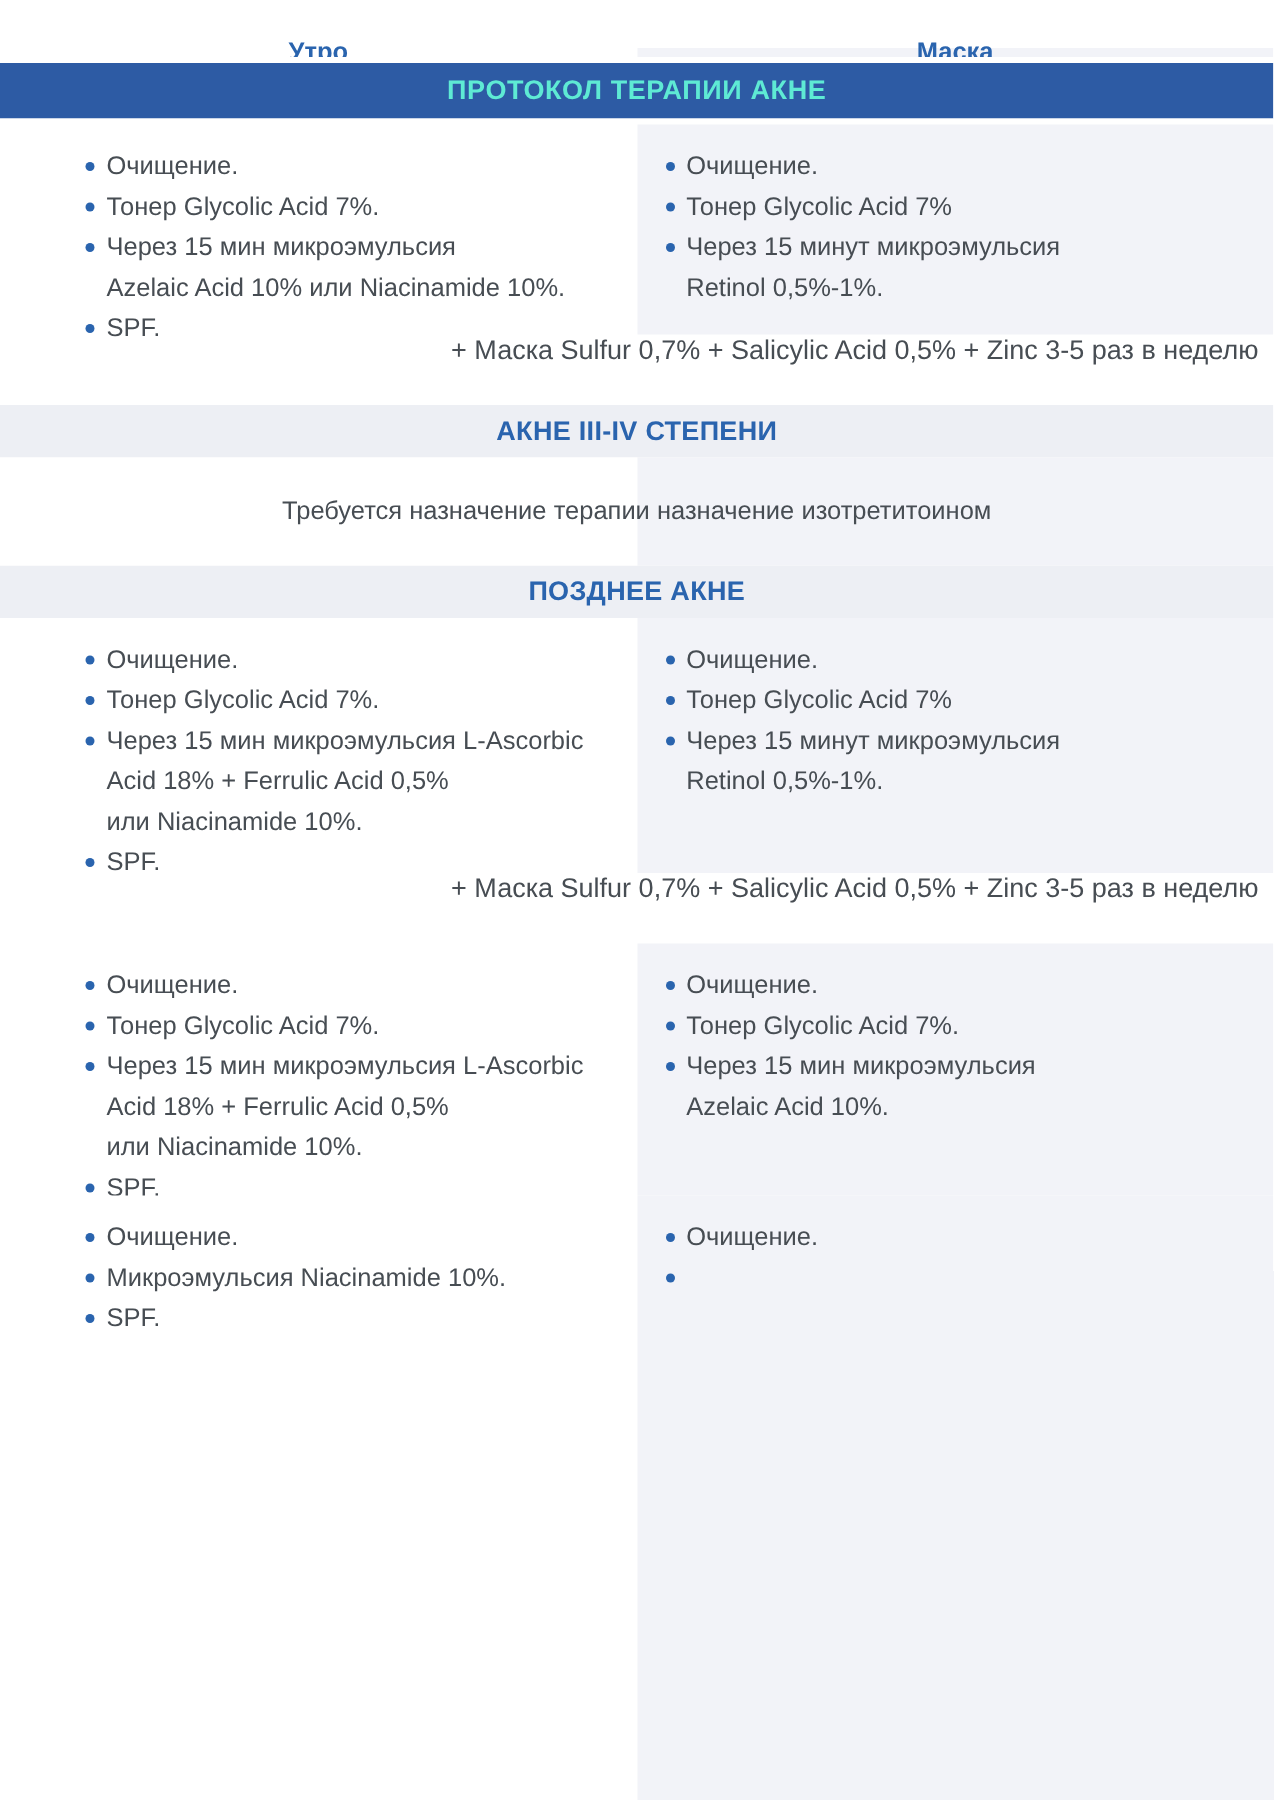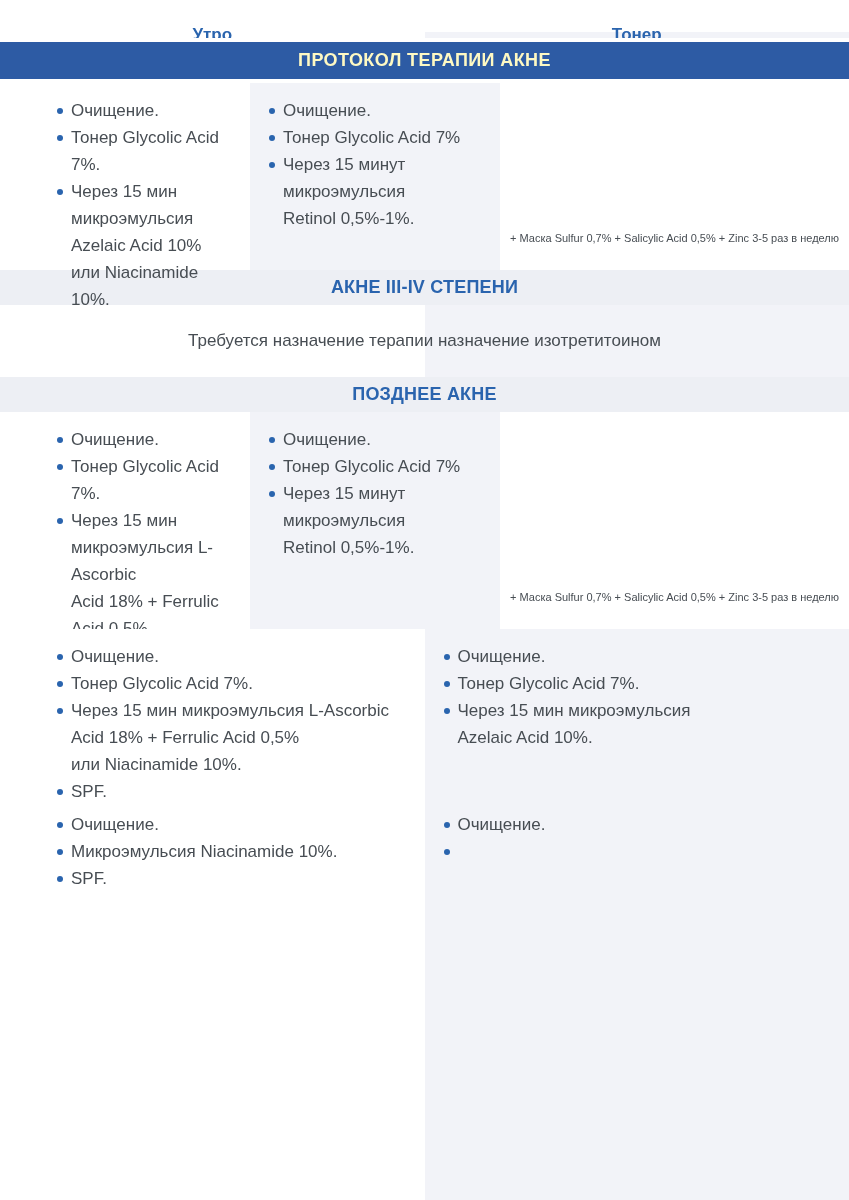--- a/index.html
+++ b/index.html
@@ -21,51 +21,51 @@
   .cols-header .half{
     width:50%;display:flex;align-items:center;justify-content:center;
     color:var(--accent-blue);font-weight:700;font-size:17px;margin-top:32px;
   }
   .cols-header .half.evening{background:var(--panel-gray);}
   .gap{height:4px;flex:0 0 auto;background:#fff;}
   
   .title-banner{
     height:37px;flex:0 0 auto;background:var(--banner-blue);
     display:flex;align-items:center;justify-content:center;
-    color:#fef9c3;font-weight:700;font-size:18px;letter-spacing:.4px;
+    color:#5eead4;font-weight:700;font-size:18px;letter-spacing:.4px;
   }
   
   .section-banner{
     height:35px;flex:0 0 auto;background:var(--band-gray);
     display:flex;align-items:center;justify-content:center;
     color:var(--accent-blue);font-weight:700;font-size:18px;letter-spacing:.2px;
   }
   
-  .content-row{display:flex;flex-direction:row;flex:0 0 auto;position:relative;}
+  .content-row{display:flex;flex-direction:column;flex:0 0 auto;position:relative;}
   .content-row.h187{height:187px;}
   .content-row.h72{height:72px;}
   .content-row.h217{height:217px;}
   .content-row.h168{height:168px;}
   .content-row.grow{flex:1 1 auto;}
   .cols{display:flex;flex:1 1 auto;min-height:0;}
   .col{width:50%;box-sizing:border-box;padding:14px 16px 0 57px;background:#fff;}
   .col.evening-col{background:var(--panel-gray);padding-left:19px;}
   ul.bullets{list-style:none;margin:0;padding:0;}
   li.bullet-item{
     display:flex;align-items:flex-start;
     color:var(--body-text);font-size:17px;line-height:27px;
   }
   li.bullet-item .dot{
     flex:0 0 auto;width:6px;height:6px;border-radius:50%;
     background:var(--accent-blue);margin:11px 8px 0 0;
   }
   li.bullet-item .item-text{white-space:pre-line;}
   .footnote{
     flex:0 0 auto;margin-top:auto;padding:0 10px 26px;
-    text-align:left;color:var(--body-text);font-size:11px;
+    text-align:right;color:var(--body-text);font-size:18px;
     position:relative;z-index:1;
   }
   .note-row{
     position:absolute;inset:0;display:flex;align-items:center;justify-content:center;
     color:var(--body-text);font-size:17px;text-align:center;
   }
   
   .split-bg{position:absolute;inset:0;display:flex;z-index:0;}
   .split-bg .l{width:50%;background:#fff;}
   .split-bg .r{width:50%;background:var(--panel-gray);}
@@ -73,21 +73,21 @@
 </head>
 <body>
 
 <div class="page">
 
   <div class="cols-header">
     <div class="half morning">
       <span>Утро</span>
     </div>
     <div class="half evening">
-      <span>Тонер</span>
+      <span>Маска</span>
     </div>
   </div>
 
   <div class="gap"></div>
 
   <div class="title-banner">
     <span>ПРОТОКОЛ ТЕРАПИИ АКНЕ</span>
   </div>
 
   <div class="gap"></div>

